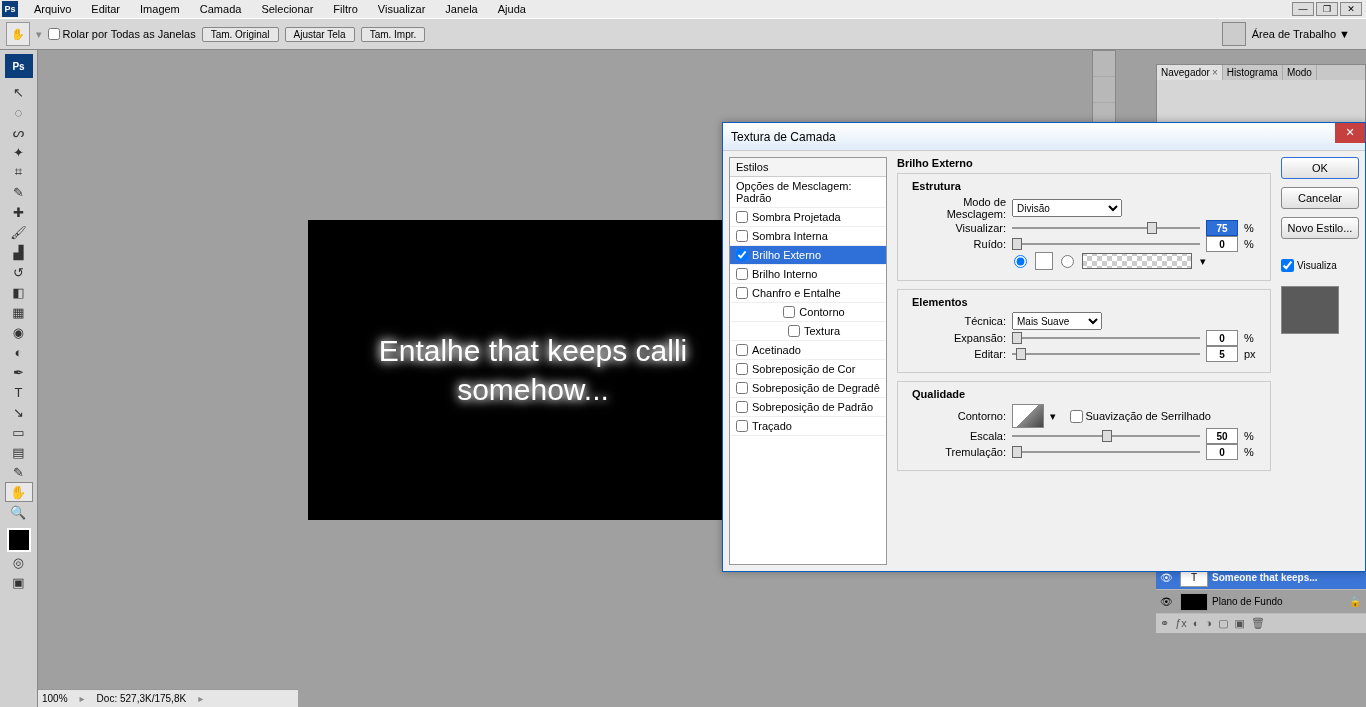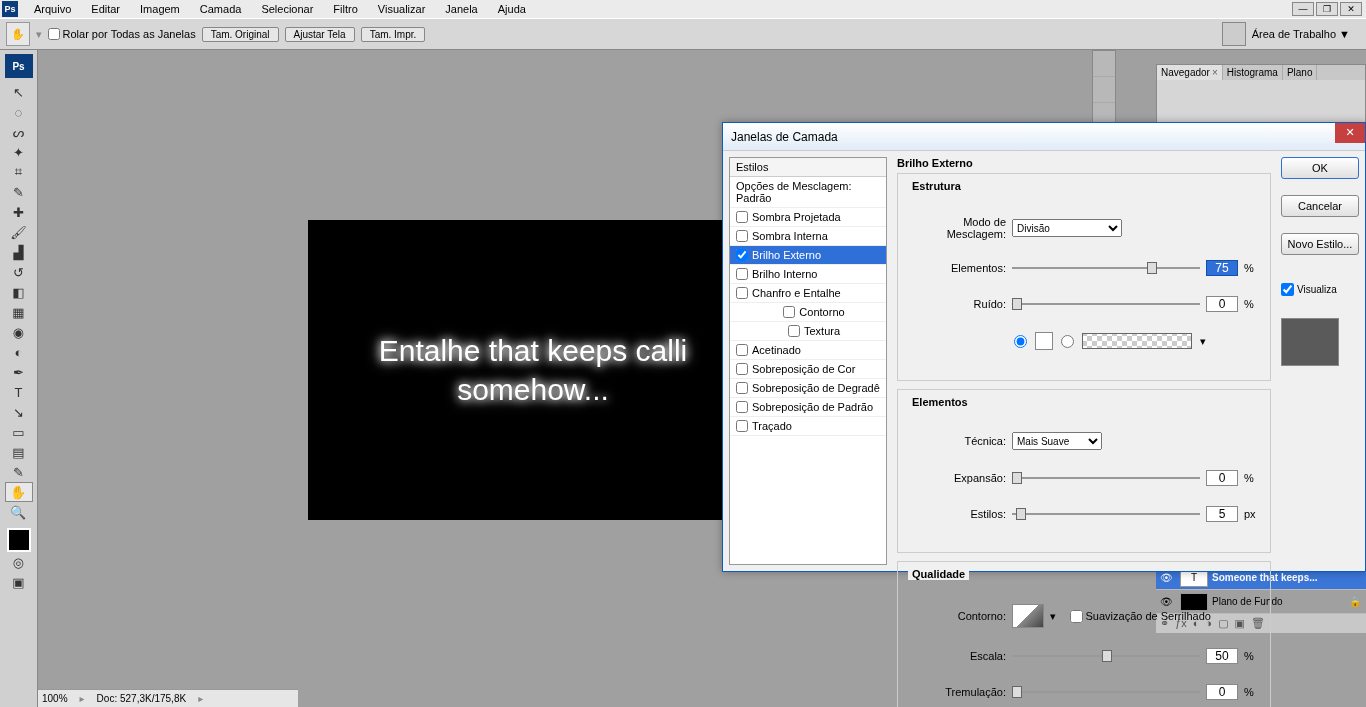--- a/index.html
+++ b/index.html
@@ -58,36 +58,36 @@
 .styles-col { width: 158px; border: 1px solid #999; background: #fff; font-size: 11px; }
 .styles-col .hdr { padding: 3px 6px; background: #f4f4f4; border-bottom: 1px solid #ccc; }
 .styles-col .opt { padding: 3px 6px; border-bottom: 1px solid #eee; display: flex; align-items: center; gap: 4px; }
 .styles-col .opt.sel { background: #2f6fd8; color: #fff; }
 .styles-col .opt input { width: 12px; height: 12px; }
 .styles-col .opt.indent { padding-left: 18px; justify-content: center; }
 
 .settings-col { flex: 1; font-size: 11px; }
 .fieldset { border: 1px solid #ccc; padding: 6px 8px 10px; margin-bottom: 8px; }
 .fieldset .legend { font-weight: bold; margin: -12px 16px 4px 2px; background: #f0f0f0; display: inline-block; padding: 0 4px; }
-.frow { display: flex; align-items: center; gap: 6px; margin: 20px 0; }
+.frow { display: flex; align-items: center; gap: 6px; margin: 0 0; }
 .frow .lbl { width: 100px; text-align: right; }
 .frow .slider { flex: 1; height: 14px; position: relative; }
 .frow .slider::before { content: ''; position: absolute; top: 6px; left: 0; right: 0; height: 2px; background: #999; }
 .frow .slider .knob { position: absolute; top: 1px; width: 10px; height: 12px; background: #ddd; border: 1px solid #666; }
-.frow input[type=text] { width: 32px; height: 16px; font-size: 12px; text-align: center; border: 1px solid #888; }
+.frow input[type=text] { width: 32px; height: 16px; font-size: 10px; text-align: center; border: 1px solid #888; font-weight: bold; }
 .frow input.selnum { background: #2f6fd8; color: #fff; border: 1px solid #1050b0; }
 .frow .unit { width: 18px; }
 .frow select { font-size: 10px; height: 18px; width: 110px; }
 .colorstrip { display: flex; align-items: center; gap: 8px; }
 .colorstrip input[type=radio] { }
 .colorstrip .cswatch { width: 18px; height: 18px; background: #fff; border: 1px solid #888; }
 .colorstrip .grad { width: 110px; height: 16px; background: repeating-conic-gradient(#ccc 0 25%, #fff 0 50%) 50%/10px 10px; border: 1px solid #666; }
 .contour-sw { width: 32px; height: 24px; border: 1px solid #888; background: linear-gradient(135deg, #fff 49%, #888 50%, #444 100%); }
 
-.btn-col { width: 78px; display: flex; flex-direction: column; gap: 16px; }
+.btn-col { width: 78px; display: flex; flex-direction: column; gap: 8px; }
 .btn-col button { height: 22px; font-size: 11px; border: 1px solid #888; background: linear-gradient(#fff,#e0e0e0); border-radius: 3px; }
 .btn-col button.primary { border: 1px solid #2f6fd8; }
 .btn-col .chkrow { display: flex; align-items: center; gap: 3px; font-size: 10px; margin-top: 12px; }
 .btn-col .preview { width: 58px; height: 48px; background: #5a5a5a; border: 1px solid #888; margin-top: 6px; }
 </style>
 </head>
 <body>
 
 <div class="menubar">
   <div class="ps-icon">Ps</div>
@@ -174,21 +174,21 @@
 <div class="rightpanes">
   <div class="iconstrip">
     <div class="ic"></div>
       <div class="ic"></div>
       <div class="ic"></div>
   </div>
   <div class="navpanel">
     <div class="navtabs">
       <span class="tab active"><span>Navegador</span><span class="x">×</span></span>
       <span class="tab">Histograma</span>
-      <span class="tab">Plano</span>
+      <span class="tab">Modo</span>
     </div>
   </div>
 </div>
 
 <div style="position:absolute; right:0; top:566px; width:210px;">
   <div class="layerrow sel">
     <span class="eye">👁</span>
     <div class="thumb" style="background:#fff;color:#000;text-align:center;font-size:10px;line-height:16px">T</div>
     <span style="font-weight:bold">Someone that keeps...</span>
   </div>
@@ -203,21 +203,21 @@
     <span>ƒx</span>
     <span>◐</span>
     <span>◑</span>
     <span>▢</span>
     <span>▣</span>
     <span>🗑</span>
   </div>
 </div>
 
 <div class="dialog">
-  <div class="dlg-title">Janelas de Camada</div>
+  <div class="dlg-title">Textura de Camada</div>
   <div class="dlg-close">✕</div>
   <div class="dlg-body">
 
     <div class="styles-col">
       <div class="hdr">Estilos</div>
       <div class="opt">Opções de Mesclagem: Padrão</div>
       <div class="opt">
           <input type="checkbox" style="">
           <span>Sombra Projetada</span>
         </div>
@@ -269,21 +269,21 @@
 
     <div class="settings-col">
       <div style="font-weight:bold; margin-bottom:4px">Brilho Externo</div>
       <div class="fieldset">
         <div class="legend">Estrutura</div>
         <div class="frow">
           <span class="lbl">Modo de Mesclagem:</span>
           <select><option>Divisão</option></select>
         </div>
         <div class="frow">
-          <span class="lbl">Elementos:</span>
+          <span class="lbl">Visualizar:</span>
           <div class="slider">
               <div class="knob" style="left:72%"></div>
             </div>
           <input type="text" class="selnum" value="75" style="">
           <span class="unit">%</span>
         </div>
         <div class="frow">
           <span class="lbl">Ruído:</span>
           <div class="slider">
               <div class="knob" style="left:0"></div>
@@ -309,21 +309,21 @@
         </div>
         <div class="frow">
           <span class="lbl">Expansão:</span>
           <div class="slider">
               <div class="knob" style="left:0"></div>
             </div>
           <input type="text" value="0" style="">
           <span class="unit">%</span>
         </div>
         <div class="frow">
-          <span class="lbl">Estilos:</span>
+          <span class="lbl">Editar:</span>
           <div class="slider">
               <div class="knob" style="left:2%"></div>
             </div>
           <input type="text" value="5" style="">
           <span class="unit">px</span>
         </div>
       </div>
 
       <div class="fieldset">
         <div class="legend">Qualidade</div>

